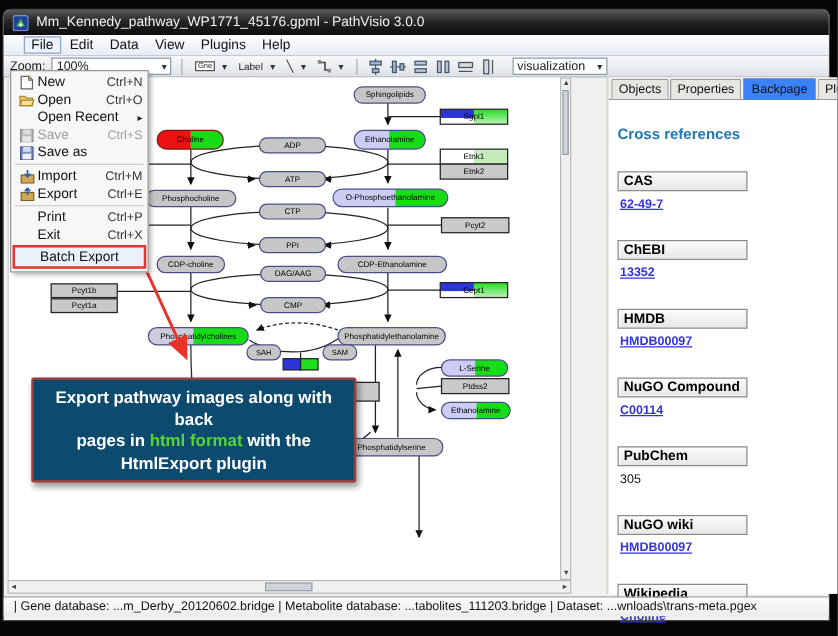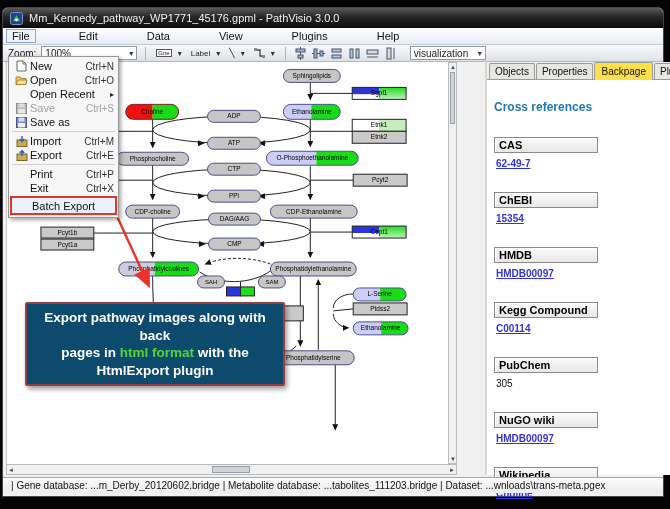--- a/index.html
+++ b/index.html
@@ -7,21 +7,21 @@
   #root{position:relative;width:670px;height:509px;background:#050505;overflow:hidden;
         font-family:"Liberation Sans",sans-serif;}
   
   .window-frame{position:absolute;left:2px;top:7px;width:662px;height:490px;
     background:#f0f0f0;border:1px solid #454545;border-radius:6px 6px 0 0;}
   .titlebar{position:absolute;left:3px;top:8px;width:660px;height:20px;
     background:linear-gradient(#5a5a5a,#262626 45%,#0c0c0c);border-radius:5px 5px 0 0;
     display:flex;align-items:center;gap:6px;padding-left:7px;color:#f2f2f2;font-size:11px;}
   .menubar{position:absolute;left:3px;top:28px;width:660px;height:17px;
     background:linear-gradient(#fdfdfe,#e7ecf4);border-bottom:1px solid #c3cad6;
-    display:flex;align-items:center;font-size:11px;color:#111;padding-left:3px;gap:36px;}
+    display:flex;align-items:center;font-size:11px;color:#111;padding-left:16px;}
   .mitem{padding:1px 6px;margin-right:1px;}
   .mitem.active{border:1px solid #8fa5c4;background:#edf3fc;padding:0 5px;}
   .toolbar{position:absolute;left:3px;top:45px;width:660px;height:17px;
     background:linear-gradient(#f8f9fb,#dde1e7);border-bottom:1px solid #b5b8bd;
     display:flex;align-items:center;font-size:10px;color:#222;padding:0 5px;gap:5px;}
   .tb-sep{width:1px;height:13px;background:#aeb2b8;margin:0 3px;}
   .combo{background:#fff;border:1px solid #8f9aa8;height:14px;display:flex;align-items:center;
     font-size:10px;padding:0 3px;justify-content:space-between;}
   .caret{font-size:8px;color:#333;margin-left:4px;}
   .tb-btn{display:flex;align-items:center;gap:2px;padding:1px 2px;}
@@ -35,21 +35,21 @@
   .hscroll{position:absolute;left:6px;top:464px;width:451px;height:11px;background:#eef0f2;
     border:1px solid #bbb;}
   .hthumb{position:absolute;left:205px;top:1px;width:38px;height:7px;background:#cfd4da;border:1px solid #9aa0a8;}
   .sb-arrow{position:absolute;font-size:6px;color:#444;line-height:9px;}
   
   .panel{position:absolute;left:485px;top:62px;width:199px;height:413px;background:#fff;
     border-left:2px solid #d8d6d0;}
   .tabs{display:flex;align-items:flex-end;height:17px;padding-left:2px;background:#efefec;}
   .tab{border:1px solid #9a9a9a;border-bottom:none;background:#e6e6e3;font-size:10px;
     padding:2px 5px;margin-right:1px;border-radius:2px 2px 0 0;color:#111;}
-  .tab.active{background:#fde047;padding:3px 6px;position:relative;top:1px;}
+  .tab.active{background:#3b82f6;padding:3px 6px;position:relative;top:1px;}
   .panel-body{border-top:1px solid #9a9a9a;height:396px;padding:4px 0 0 7px;background:#fff;}
   .bp-heading{margin-top:16px;font-size:12px;font-weight:bold;color:#2178b5;}
   .bp-section{margin-top:21px;}
   .bp-hdrbox{width:104px;border:1px solid #8a8a8a;background:linear-gradient(#fbfbfb,#e7e7e7);
     font-size:11px;font-weight:bold;color:#000;padding:1px 4px;box-shadow:1px 1px 0 #fff inset;}
   .bp-link{display:inline-block;margin:5px 0 0 2px;font-size:10px;font-weight:bold;
     color:#3333dd;text-decoration:underline;}
   .bp-plain{display:inline-block;margin:5px 0 0 2px;font-size:10px;color:#111;}
   
   .statusbar{position:absolute;left:3px;top:477px;width:660px;height:16px;
@@ -425,28 +425,28 @@
     </div>
     <div class="panel-body">
       <div class="bp-heading">Cross references</div>
 
       <div class="bp-section" style="margin-top:23px;">
         <div class="bp-hdrbox">CAS</div>
         <a class="bp-link">62-49-7</a>
       </div>
       <div class="bp-section">
         <div class="bp-hdrbox">ChEBI</div>
-        <a class="bp-link">15354</a>
+        <a class="bp-link">13352</a>
       </div>
       <div class="bp-section">
         <div class="bp-hdrbox">HMDB</div>
         <a class="bp-link">HMDB00097</a>
       </div>
       <div class="bp-section">
-        <div class="bp-hdrbox">Kegg Compound</div>
+        <div class="bp-hdrbox">NuGO Compound</div>
         <a class="bp-link">C00114</a>
       </div>
       <div class="bp-section">
         <div class="bp-hdrbox">PubChem</div>
         <span class="bp-plain">305</span>
       </div>
       <div class="bp-section">
         <div class="bp-hdrbox">NuGO wiki</div>
         <a class="bp-link">HMDB00097</a>
       </div>

